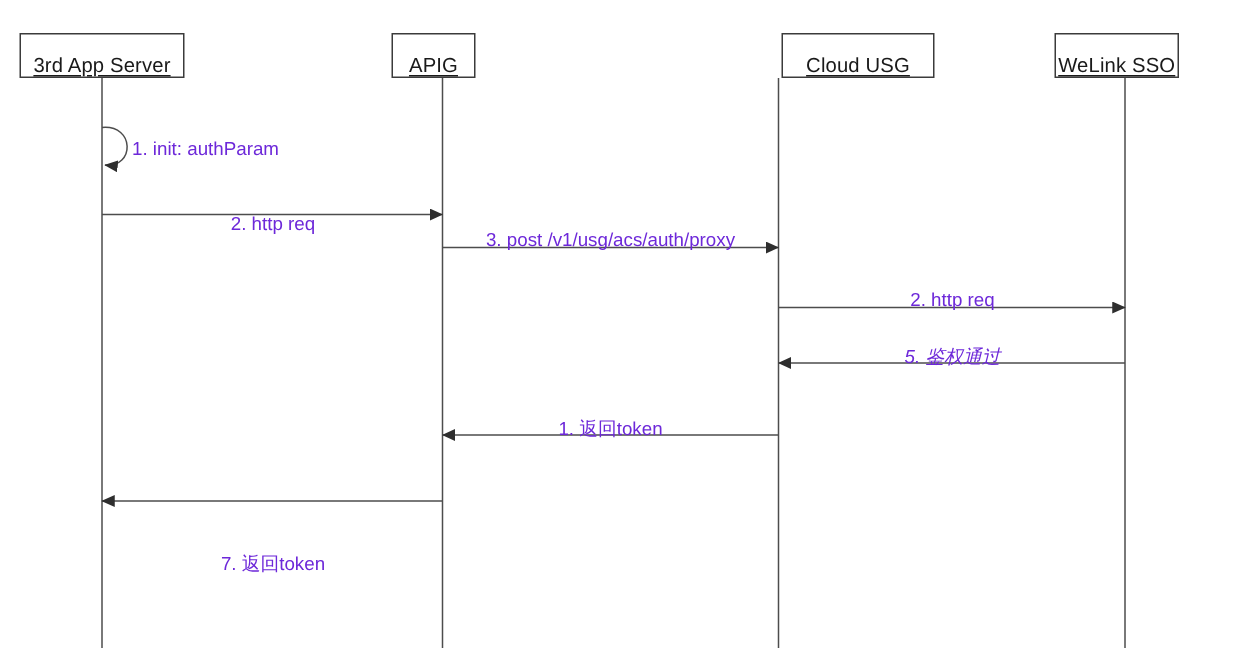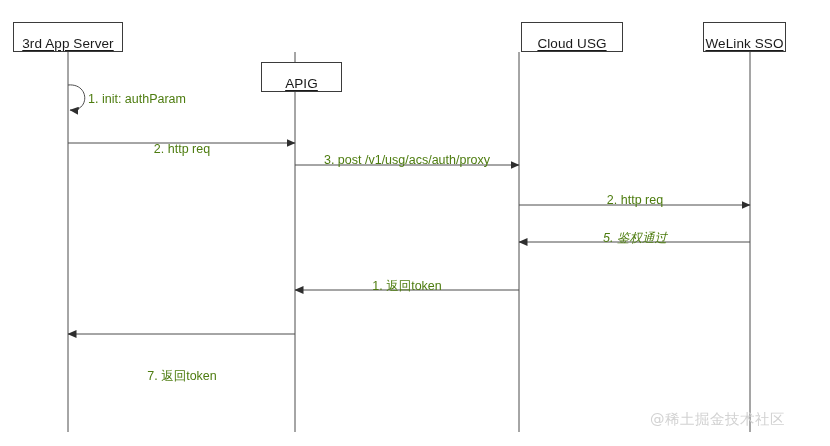--- a/index.html
+++ b/index.html
@@ -38,21 +38,21 @@
     font-size: 13.5px;
     color: #1a1a1a;
     text-decoration: underline;
     text-underline-offset: 2px;
     white-space: nowrap;
     letter-spacing: 0.1px;
   }
   .msg-label {
     position: absolute;
     font-size: 12.5px;
-    color: #4d7c0f;
+    color: #6d28d9;
     white-space: nowrap;
     transform: translateX(-50%);
   }
   .msg-label.left-anchor {
     transform: none;
   }
   .watermark {
     position: absolute;
     font-size: 14.5px;
     color: #d2d2d2;
@@ -89,35 +89,34 @@
         <line x1="750" y1="242" x2="519" y2="242" stroke="#4d4d4d" stroke-width="1" marker-end="url(#arrowLeft)"></line>
         <line x1="519" y1="290" x2="295" y2="290" stroke="#4d4d4d" stroke-width="1" marker-end="url(#arrowLeft)"></line>
         <line x1="295" y1="334" x2="68" y2="334" stroke="#4d4d4d" stroke-width="1" marker-end="url(#arrowLeft)"></line>
       </g>
   </svg>
 
   <div id="actors">
       <div class="actor-box" style="left: 13px; top: 22px; width: 110px;">
         <span class="actor-label">3rd App Server</span>
       </div>
-      <div class="actor-box" style="left: 261px; top: 22px; width: 81px; margin-top: 40px;">
+      <div class="actor-box" style="left: 261px; top: 22px; width: 56px;">
         <span class="actor-label">APIG</span>
       </div>
       <div class="actor-box" style="left: 477px; top: 22px; width: 102px; margin-left: 44px;">
         <span class="actor-label">Cloud USG</span>
       </div>
       <div class="actor-box" style="left: 703px; top: 22px; width: 83px;">
         <span class="actor-label">WeLink SSO</span>
       </div>
     </div>
   <div id="labels">
       <div class="msg-label left-anchor" style="left: 88px; top: 92px;">1. init: authParam</div>
       <div class="msg-label" style="left: 182px; top: 142px;">2. http req</div>
       <div class="msg-label" style="left: 407px; top: 153px;">3. post /v1/usg/acs/auth/proxy</div>
       <div class="msg-label" style="left: 635px; top: 193px;">2. http req</div>
       <div class="msg-label" style="left: 635px; top: 230px; font-style: italic;">5. 鉴权通过</div>
       <div class="msg-label" style="left: 407px; top: 278px;">1. 返回token</div>
       <div class="msg-label" style="left: 182px; top: 322px; margin-top: 46px;">7. 返回token</div>
     </div>
 
-  <div class="watermark" style="left:650px; top:410px;">@稀土掘金技术社区</div>
 
 </div>
 
 </body></html>

